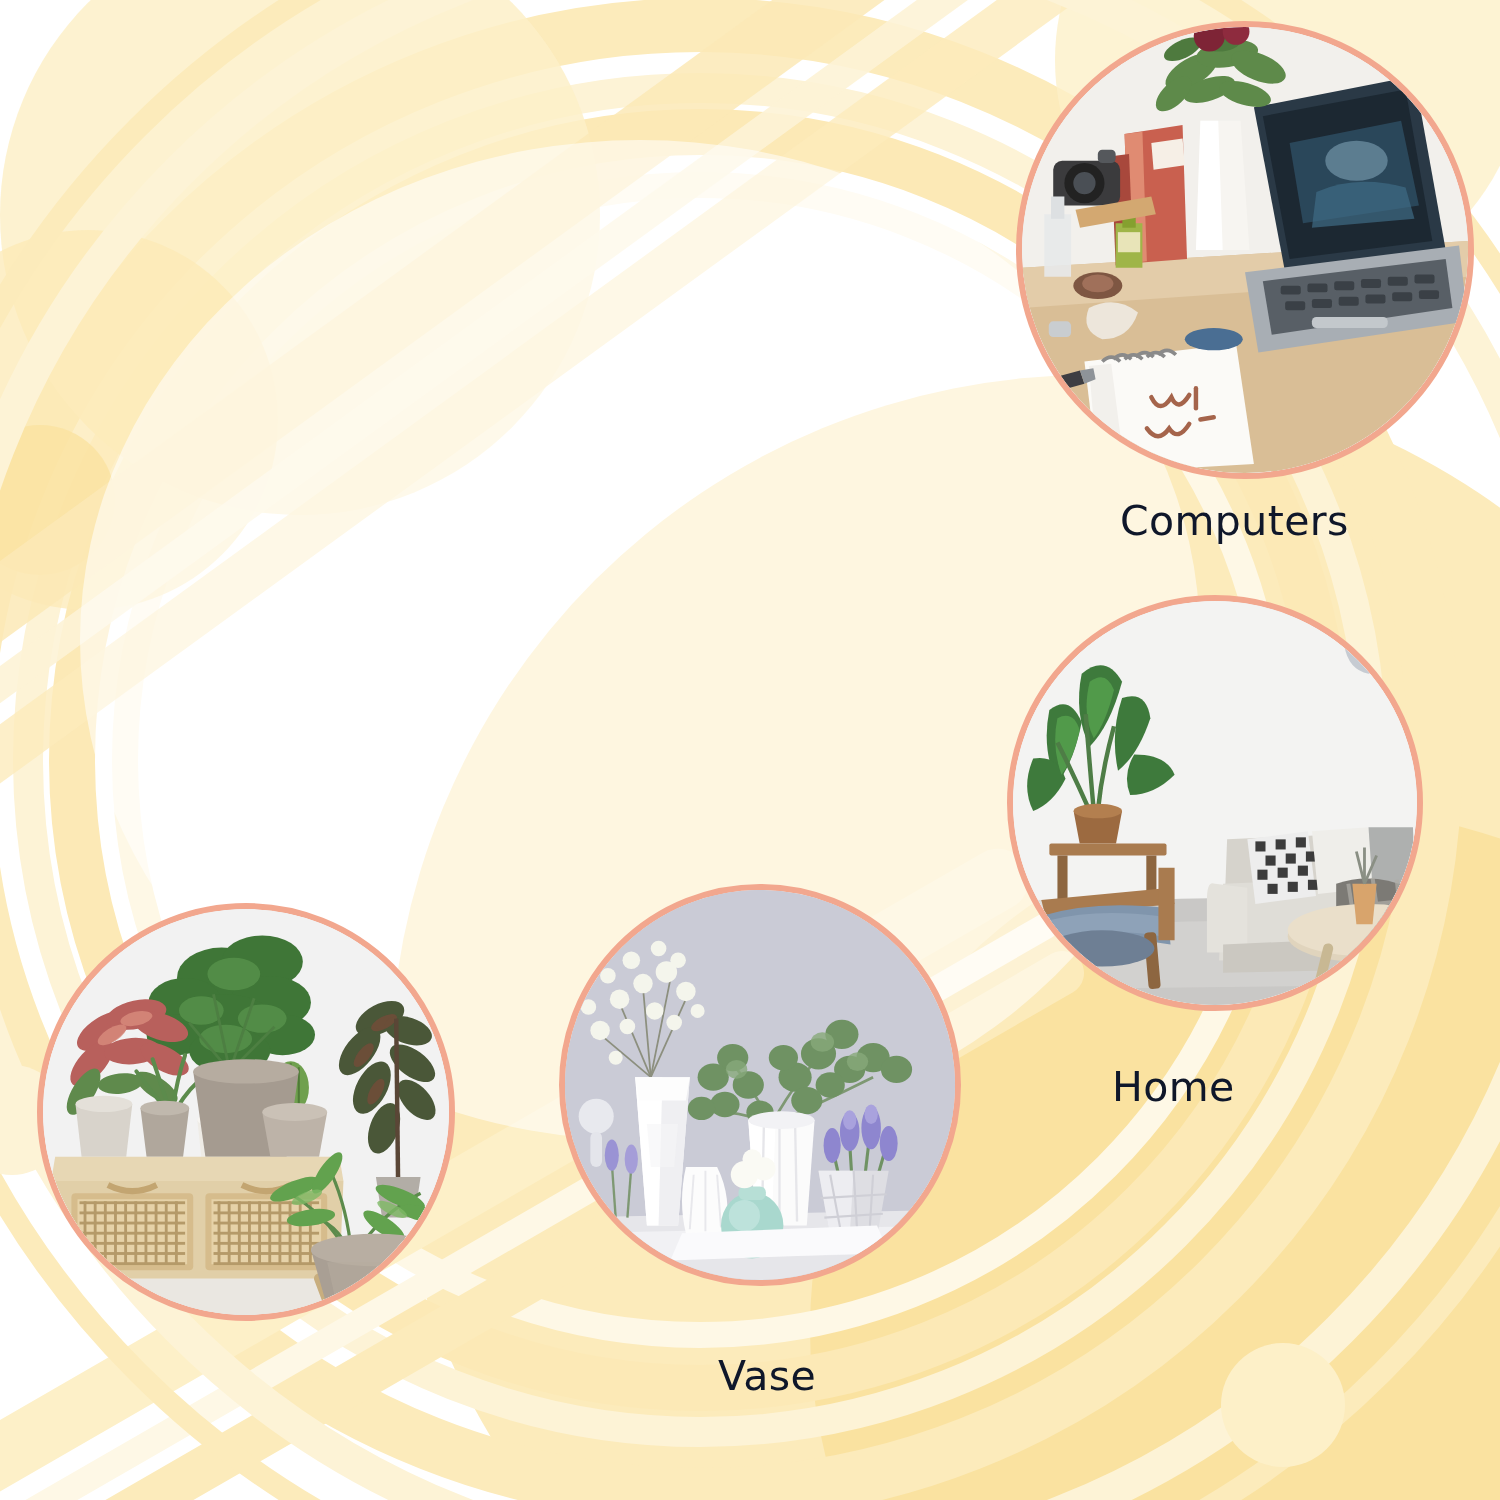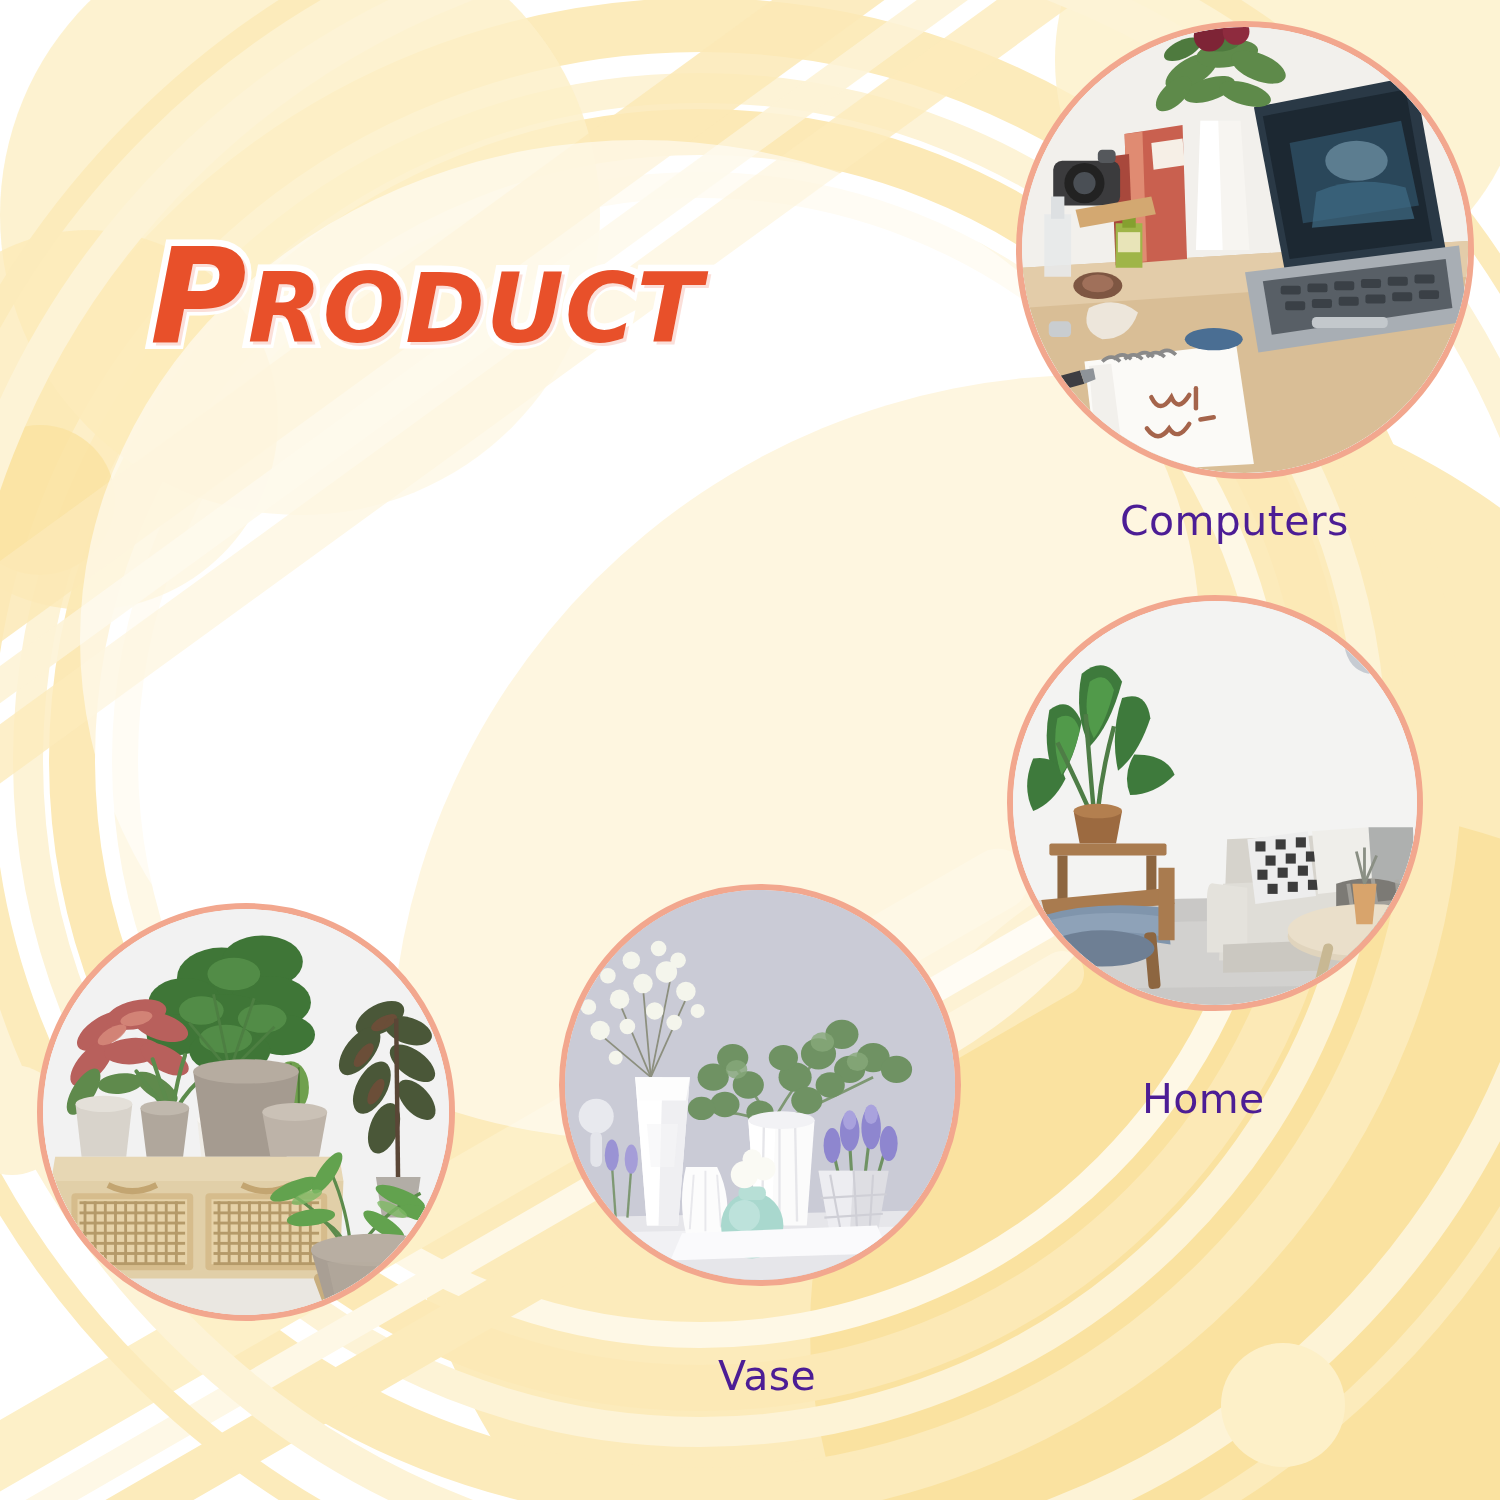--- a/index.html
+++ b/index.html
@@ -76,21 +76,21 @@
     overflow: hidden;
   }
   .scene-svg { display: block; width: 100%; height: 100%; }
 
   
   .circle-label {
     position: absolute;
     font-family: "DejaVu Sans", sans-serif;
     font-weight: 400;
     font-size: 41px;
-    color: #4c1d95;
+    color: #0f172a;
     letter-spacing: 0.4px;
     white-space: nowrap;
     z-index: 6;
   }
 </style>
 </head>
 <body>
 
 <div id="poster">
 
@@ -140,23 +140,20 @@
       </g>
 
       <circle cx="1283" cy="1405" r="62" fill="#FDF0C8"></circle>
       <circle cx="12" cy="1120" r="55" fill="#FDF3D6"></circle>
 
       <ellipse cx="640" cy="640" rx="560" ry="500" fill="#ffffff" opacity="0.55"></ellipse>
     </g>
   </svg>
 
   <div class="title-block">
-    <div class="title-line title-line-1">
-      <span class="cap">P</span><span class="small">RODUCT</span>
-    </div>
   </div>
 
   <div class="photo-circle" style="left:1016px; top:21px; width:458px; height:458px;">
     <div class="photo-inner">
       <svg class="scene-svg" viewBox="0 0 200 200" xmlns="http://www.w3.org/2000/svg">
         <rect x="0" y="0" width="200" height="200" fill="#EFECE7"></rect>
         <rect x="0" y="0" width="200" height="118" fill="#F2F0EC"></rect>
 
         <path d="M0 108 L200 96 L200 200 L0 200 Z" fill="#D9BE96"></path>
         <path d="M0 108 L200 96 L200 112 L0 126 Z" fill="#E3CCA9"></path>
@@ -336,21 +333,21 @@
         <g stroke="#8A8F84" stroke-width="1.4" fill="none">
           <path d="M174 140 L170 124"></path>
             <path d="M174 140 L180 126"></path>
             <path d="M174 140 L174 122"></path>
         </g>
 
         <ellipse cx="44" cy="172" rx="26" ry="9" fill="#6E7F94"></ellipse>
       </svg>
     </div>
   </div>
-  <div class="circle-label" style="left:1142px; top:1063px;margin-top:12px;">Home</div>
+  <div class="circle-label" style="left:1112px; top:1063px;">Home</div>
 
   <div class="photo-circle" style="left:559px; top:884px; width:402px; height:402px;">
     <div class="photo-inner">
       <svg class="scene-svg" viewBox="0 0 200 200" xmlns="http://www.w3.org/2000/svg">
         <rect x="0" y="0" width="200" height="200" fill="#C7C8D4"></rect>
         <rect x="0" y="0" width="200" height="172" fill="#CACBD6"></rect>
         <path d="M0 168 L200 164 L200 200 L0 200 Z" fill="#E6E6EA"></path>
         <path d="M0 176 L200 172 L200 186 L0 190 Z" fill="#F1F1F4"></path>
 
         <g stroke="#8C8F7E" stroke-width="0.9" fill="none">

